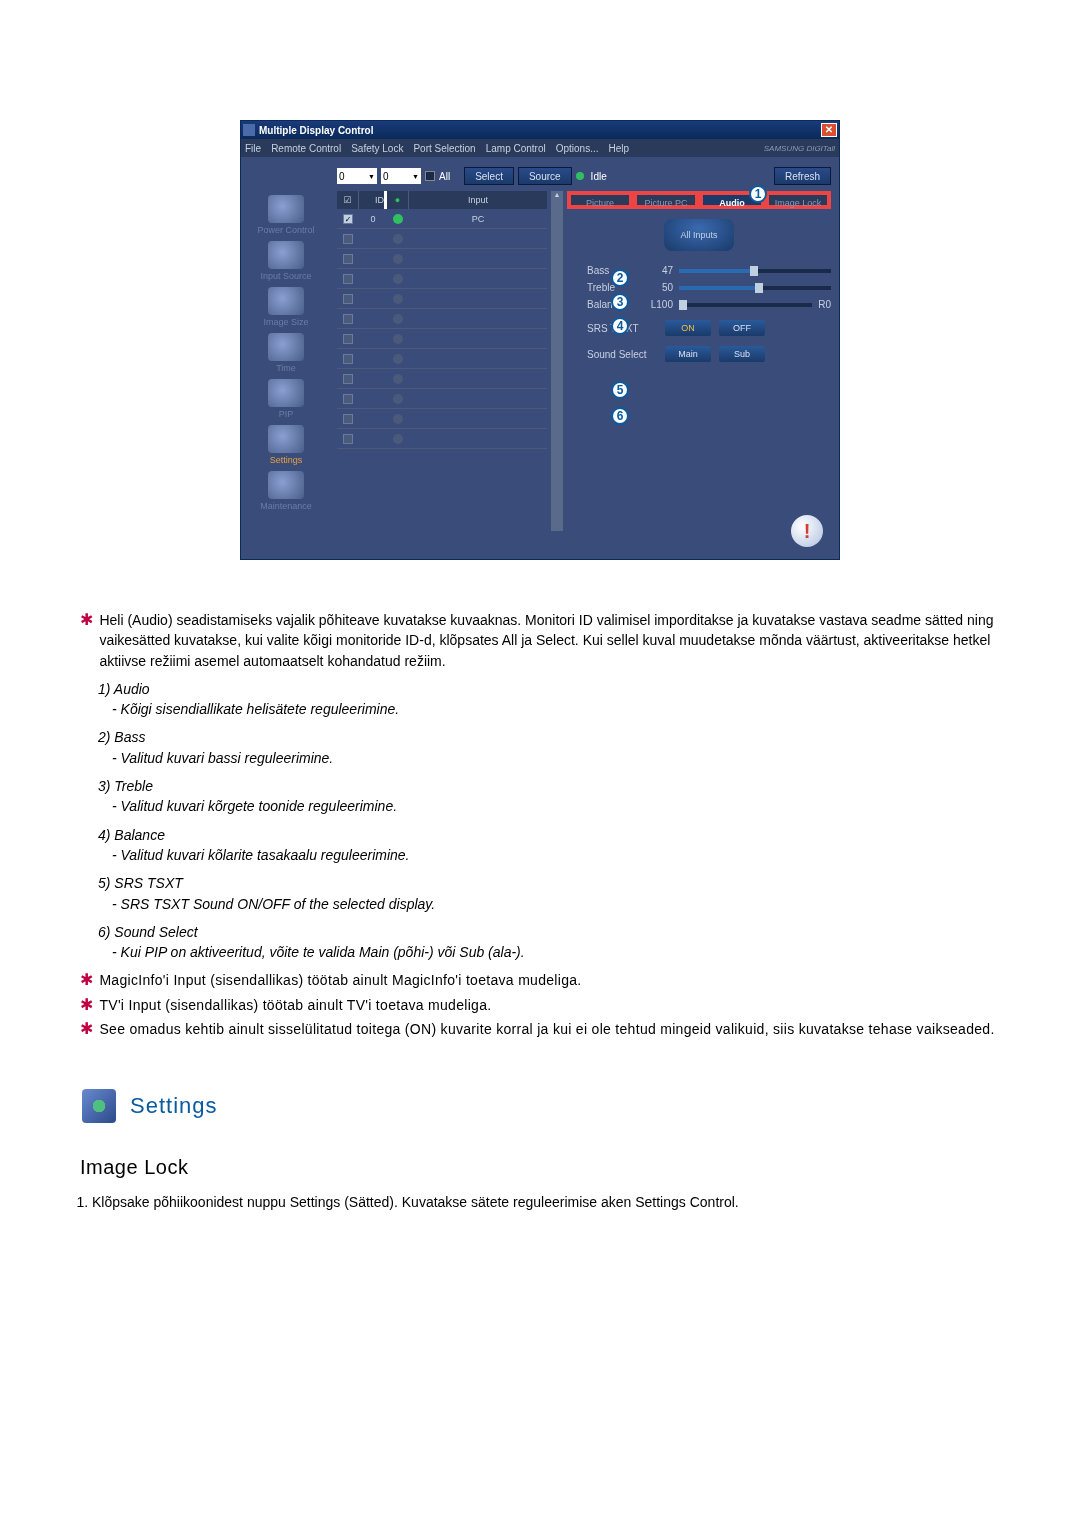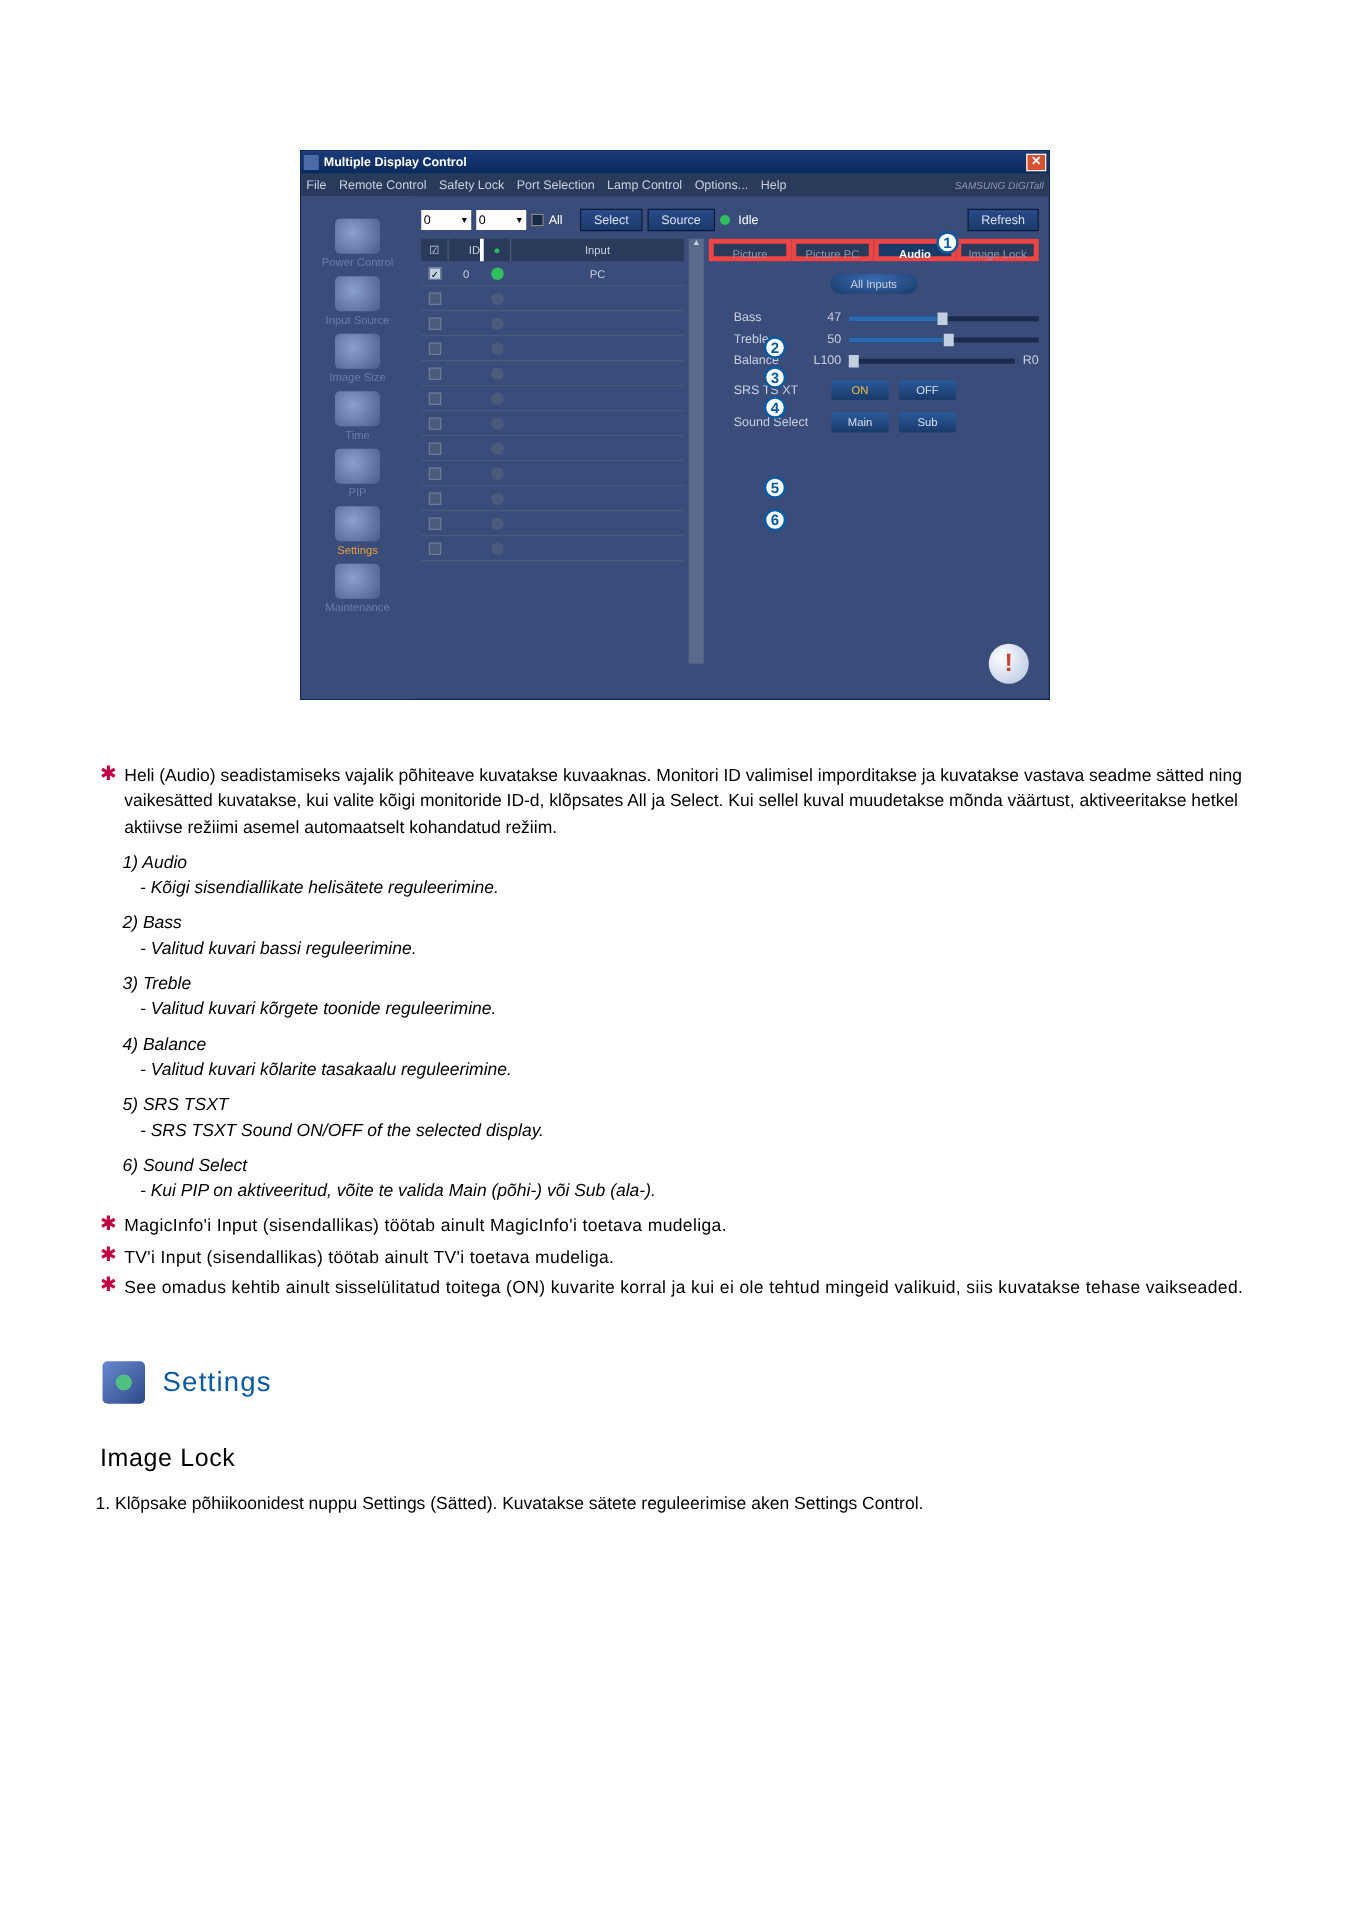--- a/index.html
+++ b/index.html
@@ -58,20 +58,21 @@
     height: calc(100% - 36px);
   }
   .sidebar {
     width: 90px;
     background: #3a4d7a;
     padding-top: 18px;
     display: flex;
     flex-direction: column;
     align-items: center;
     gap: 6px;
+    margin-top: 20px;
   }
   .side-item {
     width: 70px;
     text-align: center;
     color: #6a7ca8;
     font-size: 9px;
     cursor: pointer;
   }
   .side-item.active { color: #e8a040; }
   .side-ico {
@@ -125,21 +126,21 @@
   .tab{flex:1;background:#2a3a5a;border:4px solid #ef4444;text-align:center;line-height:16px;font-size:9px;color:#8a98b8;}
   .tab.curr{background:#1a3a6a;color:#fff;font-weight:bold;}
   .callout{
     position:absolute;
     width:18px;height:18px;border-radius:50%;
     background:#fff;border:2px solid #0a5aa0;
     color:#0a5aa0;font-size:12px;font-weight:bold;
     display:flex;align-items:center;justify-content:center;
   }
   .pill{
-    height:16px;padding:0 16px;border-radius:8px;
+    height:16px;padding:16px 16px;border-radius:8px;
     background:radial-gradient(ellipse at 50% 30%, #3a6ab0,#1a3a6a);
     color:#c8d0e0;font-size:9px;display:inline-flex;align-items:center;justify-content:center;
     margin:0 auto;
   }
   .slider-row{display:flex;align-items:center;margin:6px 0 6px 20px;gap:6px;}
   .slider-row .lbl{width:52px;}
   .slider-row .val{width:28px;text-align:right;}
   .slider{flex:1;height:4px;background:#1a2a4a;position:relative;}
   .slider .fill{height:4px;background:#2a6ab0;}
   .slider .thumb{position:absolute;top:-3px;width:8px;height:10px;background:#c0d0e0;}

